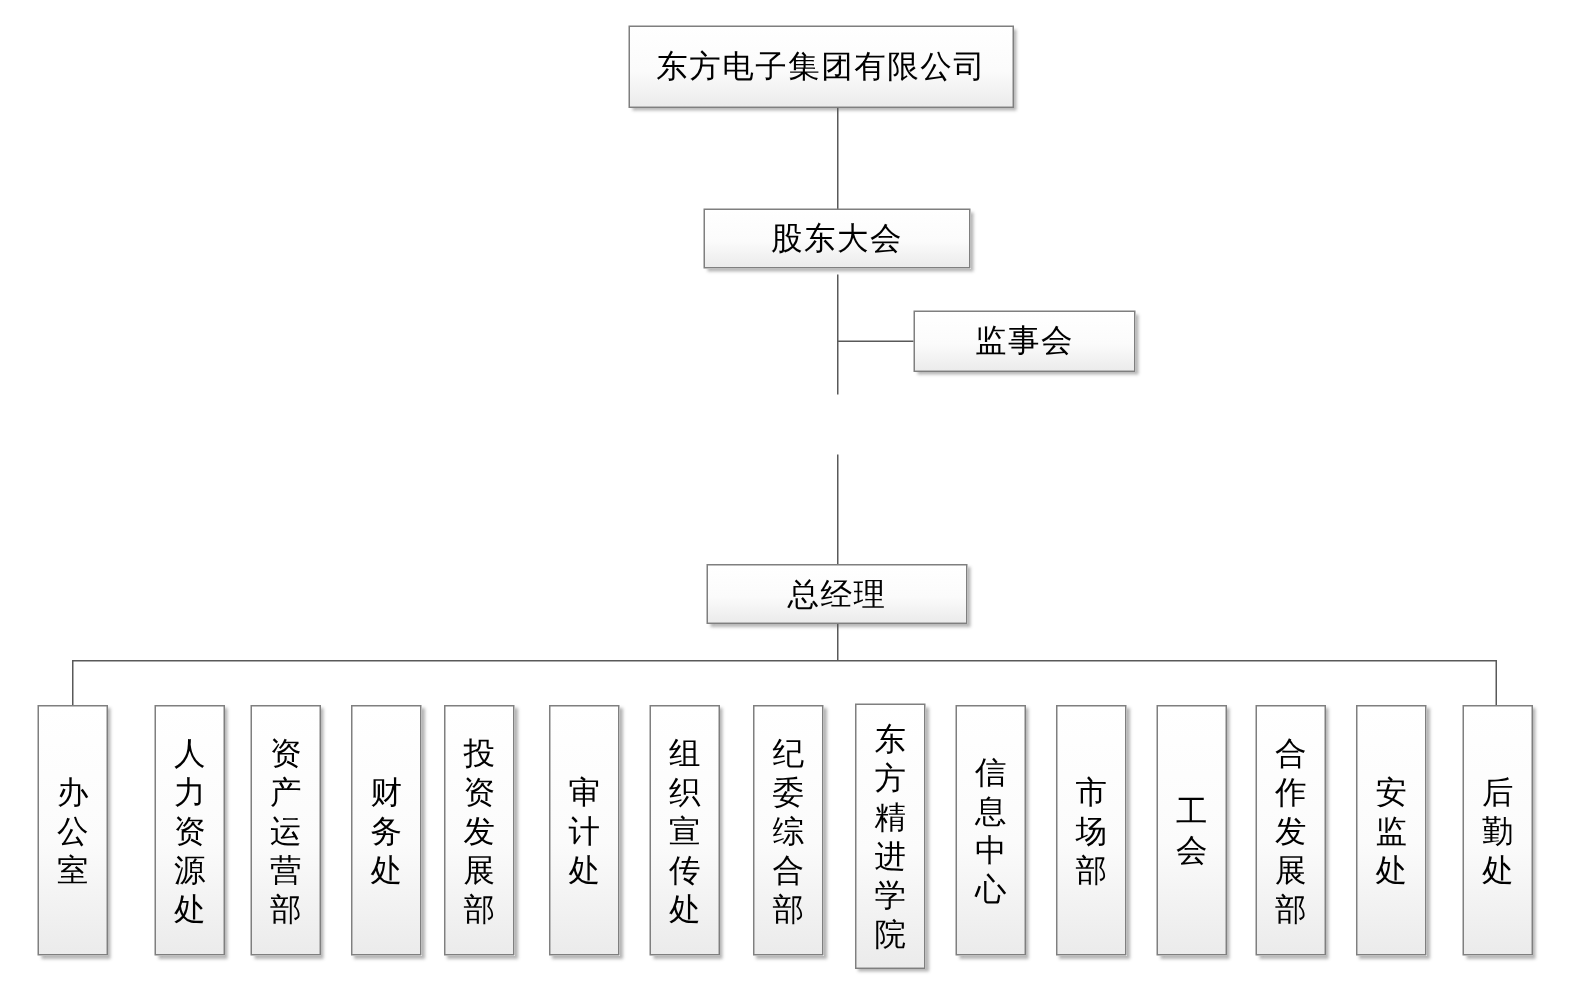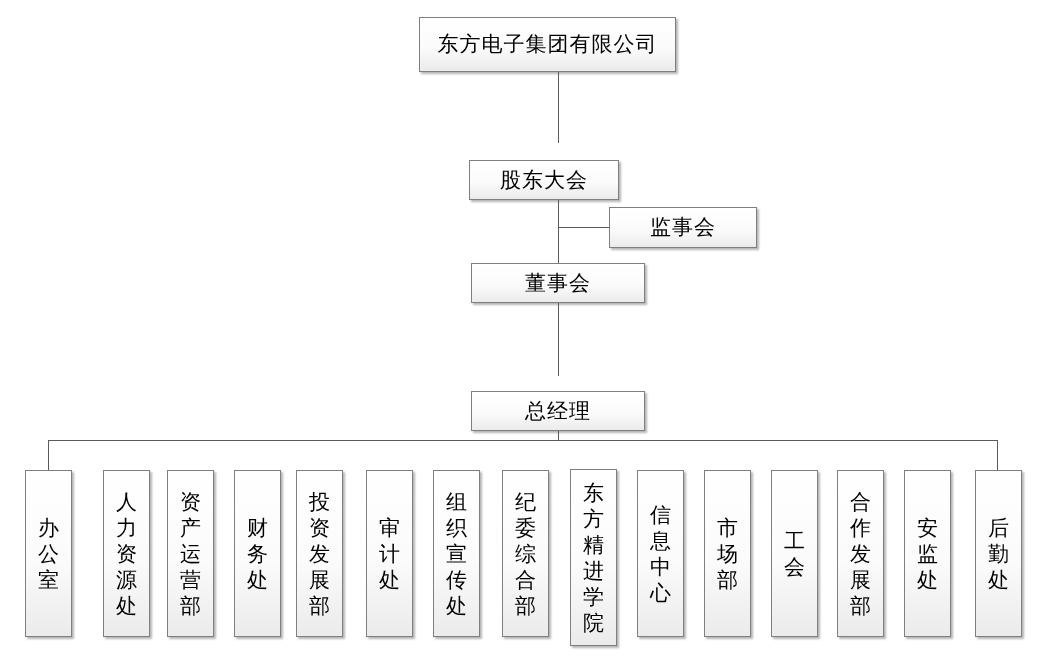--- a/index.html
+++ b/index.html
@@ -59,27 +59,26 @@
   <div class="line v" style="left:558px; top:183px; height:80px"></div>
   <div class="line h" style="left:558px; top:227px; width:51px"></div>
   <div class="line v" style="left:558px; top:303px; height:73px"></div>
   <div class="line v" style="left:558px; top:416px; height:24px"></div>
   <div class="line h" style="left:48px; top:440px; width:950px"></div>
   <div class="line v" style="left:48px; top:440px; height:30px"></div>
   <div class="line v" style="left:997px; top:440px; height:30px"></div>
 
   <div class="node horiz" style="left:419px; top:17px; width:257px; height:55px">东方电子集团有限公司</div>
 
-  <div class="node horiz" style="left:469px; top:160px; width:150px; height:40px">股东大会</div>
+  <div class="node horiz" style="left:469px; top:139px; width:178px; height:40px">股东大会</div>
 
   <div class="node horiz" style="left:609px; top:207px; width:148px; height:41px">监事会</div>
 
-  <div class="node horiz" style="left:471px; top:263px; width:174px; height:40px">董事会</div>
 
-  <div class="node horiz" style="left:471px; top:391px; width:174px; height:40px">总经理</div>
+  <div class="node horiz" style="left:471px; top:376px; width:174px; height:40px">总经理</div>
 
   <div class="node vert" style="left:25px">办
 公
 室</div>
   <div class="node vert" style="left:103px">人
 力
 资
 源
 处</div>
   <div class="node vert" style="left:167px">资

